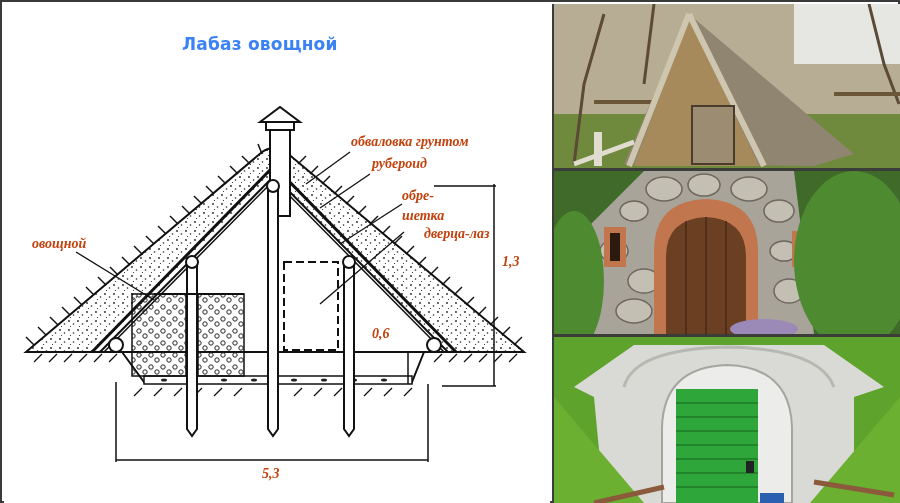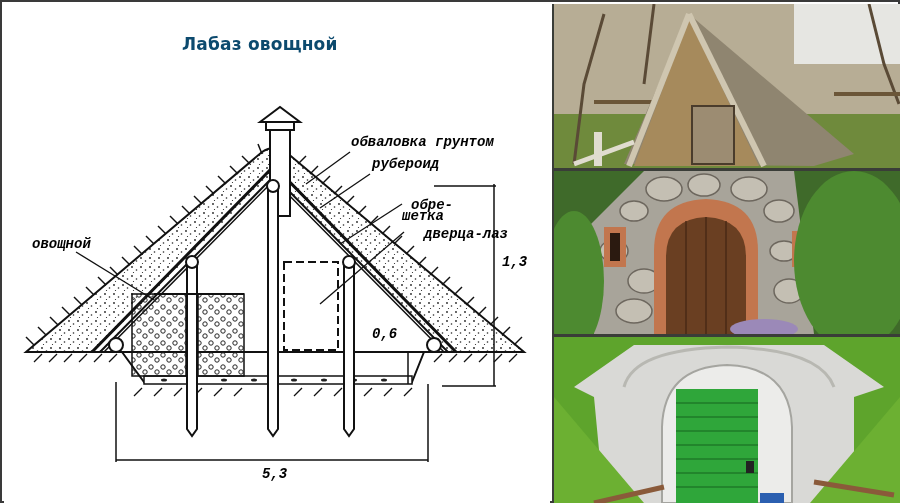--- a/index.html
+++ b/index.html
@@ -1,21 +1,21 @@
 <!DOCTYPE html>
 <html><head>
 <meta charset="utf-8">
 <style>
   html, body { margin:0; padding:0; background:#fff; }
   body { width:900px; height:503px; overflow:hidden; position:relative; font-family:"DejaVu Sans", sans-serif; }
   .frame { position:absolute; left:0; top:0; width:900px; height:503px; box-sizing:border-box; border:2px solid #3a3a3a; background:#fff; }
   .drawing { position:absolute; left:2px; top:2px; width:546px; height:499px; background:#fff; }
   .drawing svg { position:absolute; left:0; top:0; }
-  .title { position:absolute; left:178px; top:30px; font-family:"DejaVu Sans", sans-serif; font-weight:bold; font-size:17px; color:#0c4a6e; letter-spacing:0.2px; }
-  .lbl { position:absolute; font-family:Liberation Mono, monospace; font-style:italic; font-weight:bold; font-size:14px; color:#000000; white-space:nowrap; }
+  .title { position:absolute; left:178px; top:30px; font-family:"DejaVu Sans", sans-serif; font-weight:bold; font-size:17px; color:#3b82f6; letter-spacing:0.2px; }
+  .lbl { position:absolute; font-family:Liberation Serif, serif; font-style:italic; font-weight:bold; font-size:14px; color:#c2410c; white-space:nowrap; }
   .photos { position:absolute; left:550px; top:2px; width:348px; height:499px; background:#3a3d38; }
   .photo { position:absolute; left:2px; width:346px; overflow:hidden; }
   .photo svg { display:block; }
 </style>
 </head>
 <body>
 
 <div class="frame">
 
   <div class="drawing">
@@ -171,21 +171,21 @@
         <line x1="112" y1="378" x2="112" y2="458"></line>
         <line x1="424" y1="380" x2="424" y2="458"></line>
         <line x1="112" y1="456" x2="424" y2="456"></line>
       </g>
     </svg>
 
     <div class="title">Лабаз овощной</div>
 
     <div class="lbl" style="left:347px;top:130px;">обваловка грунтом</div>
     <div class="lbl" style="left:368px;top:152px;">рубероид</div>
-    <div class="lbl" style="left:407px;top:184px;margin-top:9px;">обре-</div>
+    <div class="lbl" style="left:398px;top:184px;">обре-</div>
     <div class="lbl" style="left:398px;top:204px;">шетка</div>
     <div class="lbl" style="left:420px;top:222px;">дверца-лаз</div>
     <div class="lbl" style="left:28px;top:232px;">овощной</div>
 
     <div class="lbl" style="left:498px;top:250px;">1,3</div>
     <div class="lbl" style="left:368px;top:322px;">0,6</div>
     <div class="lbl" style="left:258px;top:462px;">5,3</div>
   </div>
 
   <div class="photos">

